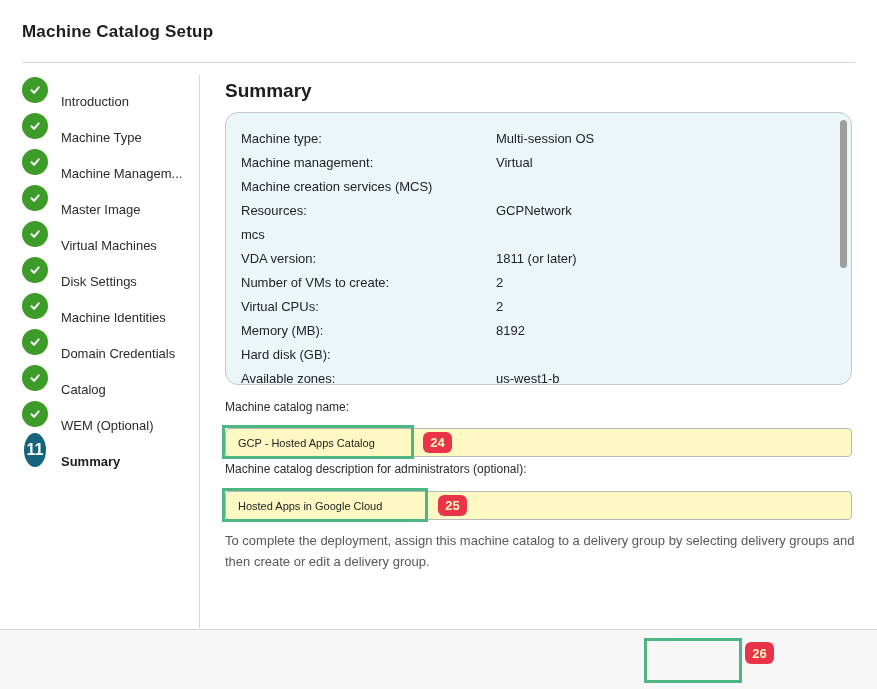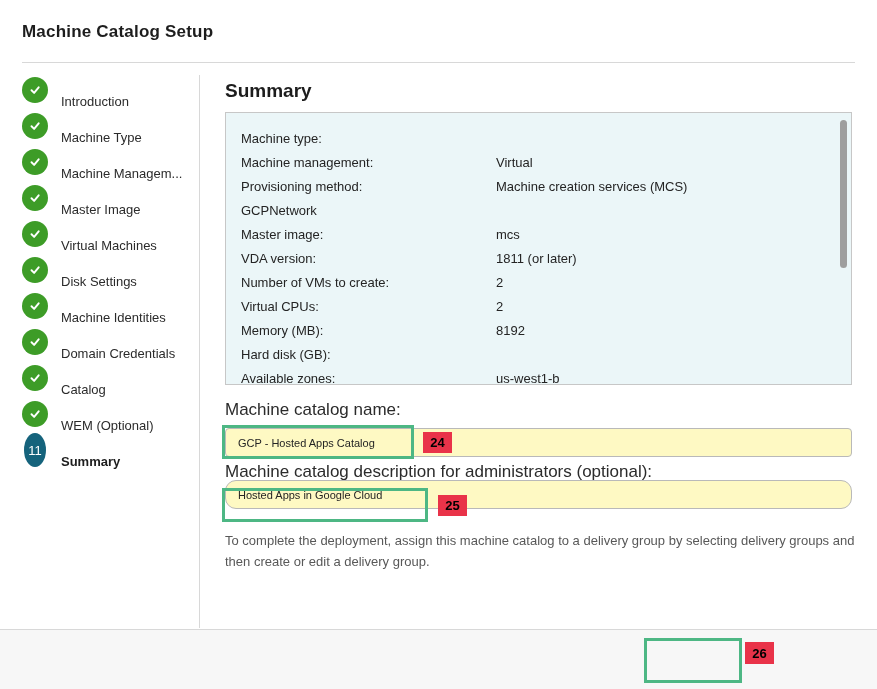--- a/index.html
+++ b/index.html
@@ -21,37 +21,37 @@
   .page-title{position:absolute;left:22px;top:22px;font-size:17px;font-weight:700;color:#1d1d1d;letter-spacing:.2px;}
   .title-divider{position:absolute;left:22px;top:62px;width:833px;height:1px;background:var(--divider);}
   .v-divider{position:absolute;left:199px;top:75px;width:1px;height:553px;background:var(--divider);}
 
   
   .sidebar{position:absolute;left:22px;top:72px;width:170px;}
   .step{display:flex;align-items:center;height:36px;cursor:default;}
   .step-iconbox{width:26px;height:26px;display:flex;align-items:center;justify-content:center;flex:0 0 26px;}
   .step-check{width:26px;height:26px;border-radius:50%;background:var(--step-complete-green);display:flex;align-items:center;justify-content:center;}
   .step-check svg{width:14px;height:14px;}
-  .step-num{width:22px;height:34px;border-radius:50%;background:var(--accent-teal);color:#fff;font-size:13px;font-weight:400;display:flex;align-items:center;justify-content:center;}
+  .step-num{width:22px;height:34px;border-radius:50%;background:var(--accent-teal);color:#fff;font-size:16px;font-weight:700;display:flex;align-items:center;justify-content:center;}
   .step-label{margin-left:13px;font-size:13px;color:#2b2b2b;white-space:nowrap;margin-top:22px;}
   .step.current .step-label{font-weight:700;color:#1d1d1d;}
 
   
   .main-heading{position:absolute;left:225px;top:80px;font-size:19px;font-weight:700;color:#1d1d1d;}
-  .summary-panel{position:absolute;left:225px;top:112px;width:627px;height:273px;background:var(--panel-bg);border:1px solid var(--panel-border);border-radius:0;overflow:hidden;padding:13px 0 0 15px;}
+  .summary-panel{position:absolute;left:225px;top:112px;width:627px;height:273px;background:var(--panel-bg);border:1px solid var(--panel-border);border-radius:13px;overflow:hidden;padding:13px 0 0 15px;}
   .srow{display:flex;height:24px;align-items:center;font-size:13px;color:var(--text-main);}
   .slabel{width:255px;flex:0 0 255px;}
   .svalue{flex:1;}
   .sb-thumb{position:absolute;top:7px;right:4px;width:7px;height:148px;border-radius:4px;background:#9e9e9e;}
 
-  .field-label{position:absolute;left:225px;font-size:17px;color:#2b2b2b;}
+  .field-label{position:absolute;left:225px;font-size:12px;color:#2b2b2b;}
   .text-input{position:absolute;left:225px;width:627px;height:29px;border:1px solid #b9b9b9;border-radius:4px;background:#fef9c3;font-family:inherit;font-size:11px;color:var(--text-main);padding:11px 12px;outline:none;}
 
   .annotation-box{position:absolute;border:3px solid var(--annotation-green);pointer-events:none;}
-  .annotation-badge{position:absolute;background:var(--annotation-red);color:#000000;font-size:13px;font-weight:700;display:flex;align-items:center;justify-content:center;border-radius:0;pointer-events:none;}
+  .annotation-badge{position:absolute;background:var(--annotation-red);color:#fef9c3;font-size:13px;font-weight:700;display:flex;align-items:center;justify-content:center;border-radius:6px;pointer-events:none;}
 
   .note{position:absolute;left:225px;top:530px;width:648px;font-size:13px;line-height:21px;color:var(--text-secondary);}
 
   
   .footer{position:absolute;left:0;top:629px;width:877px;height:60px;background:var(--footer-bg);border-top:1px solid var(--divider);}
 </style>
 </head>
 <body>
 
 <div class="app">
@@ -191,38 +191,38 @@
     </nav>
 
   <div class="v-divider"></div>
 
   <h2 class="main-heading">Summary</h2>
 
   <section class="summary-panel" id="summary-panel">
 
       <div class="srow">
         <span class="slabel">Machine type:</span>
+        <span class="svalue">Multi-session OS</span>
       </div>
 
       <div class="srow">
         <span class="slabel">Machine management:</span>
         <span class="svalue">Virtual</span>
       </div>
 
       <div class="srow">
-        <span class="slabel">Provisioning method:</span>
         <span class="svalue">Machine creation services (MCS)</span>
       </div>
 
       <div class="srow">
+        <span class="slabel">Resources:</span>
         <span class="svalue">GCPNetwork</span>
       </div>
 
       <div class="srow">
-        <span class="slabel">Master image:</span>
         <span class="svalue">mcs</span>
       </div>
 
       <div class="srow">
         <span class="slabel">VDA version:</span>
         <span class="svalue">1811 (or later)</span>
       </div>
 
       <div class="srow">
         <span class="slabel">Number of VMs to create:</span>
@@ -249,21 +249,21 @@
       </div>
     <div class="sb-thumb"></div>
   </section>
 
   <label class="field-label" style="top:400px">Machine catalog name:</label>
   <input class="text-input" style="top: 428px;" type="text" value="GCP - Hosted Apps Catalog">
   <div class="annotation-box" style="left:222px;top:425px;width:192px;height:34px"></div>
   <div class="annotation-badge" style="left:423px;top:432px;width:29px;height:21px">24</div>
 
   <label class="field-label" style="top:462px">Machine catalog description for administrators (optional):</label>
-  <input class="text-input" style="top: 480px; border-radius: 11px;" type="text" value="Hosted Apps in Google Cloud">
+  <input class="text-input" style="top: 491px;" type="text" value="Hosted Apps in Google Cloud">
   <div class="annotation-box" style="left:222px;top:488px;width:206px;height:34px"></div>
   <div class="annotation-badge" style="left:438px;top:495px;width:29px;height:21px">25</div>
 
   <p class="note">To complete the deployment, assign this machine catalog to a delivery group by selecting delivery groups and then create or edit a delivery group.</p>
 
   <div class="footer">
     
     
     
   </div>

